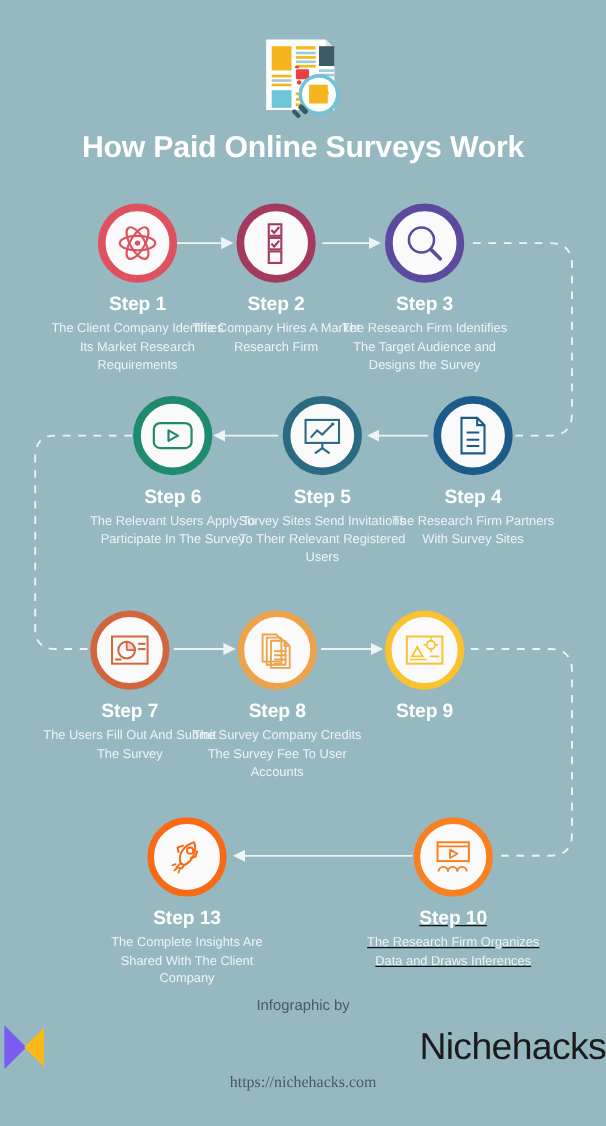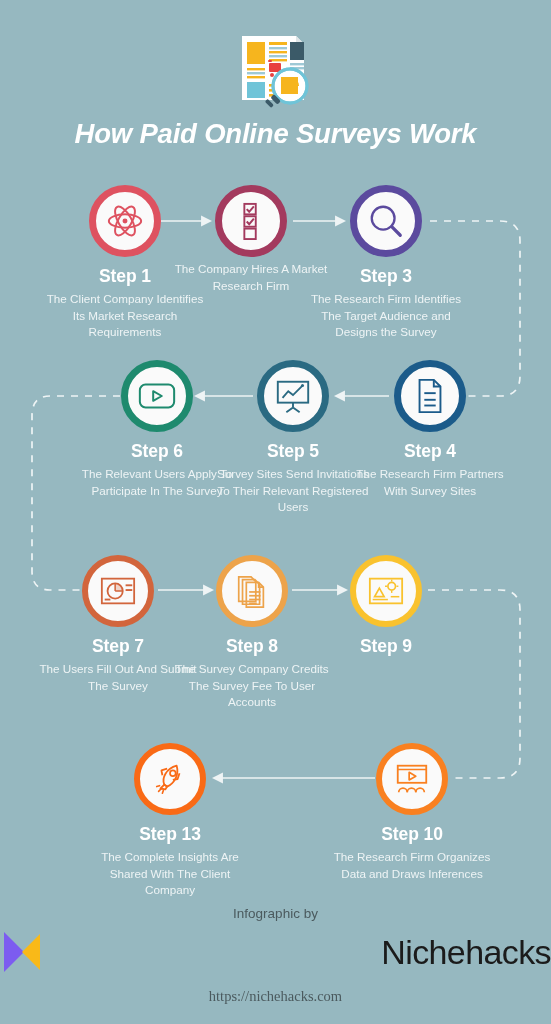--- a/index.html
+++ b/index.html
@@ -12,21 +12,20 @@
   }
   #root { position: relative; width: 551px; height: 1024px; }
 
   
   .header-icon { position: absolute; left: 234px; top: 32px; width: 84px; height: 80px; }
   .page-title {
     position: absolute; left: 0; top: 118px; width: 551px;
     text-align: center;
     font-size: 27.5px; font-weight: bold; color: #ffffff;
     letter-spacing: -0.2px;
-    font-style: italic;
   }
 
   
   .connectors { position: absolute; left: 0; top: 0; width: 551px; height: 1024px; pointer-events: none; }
 
   
   .step { position: absolute; width: 160px; text-align: center; }
   .circle {
     width: 72px; height: 72px; border-radius: 50%;
     margin: 0 auto;
@@ -46,21 +45,21 @@
     margin-top: 4px;
     font-size: 11.7px; line-height: 1.43; color: #eef4f5;
     font-weight: 400;
   }
 
   
   .footer { position: absolute; left: 0; top: 906px; width: 551px; text-align: center; }
   .infographic-by { font-size: 13.5px; color: #4b5a5e; letter-spacing: 0px; }
   .brand-row { margin-top: 7px; display: flex; align-items: center; justify-content: space-between; gap: 10px; }
   .brand-name { font-size: 34px; color: #1b1b1b; letter-spacing: -0.6px; font-weight: 400; }
-  .brand-url { margin-top: 12px; font-size: 14.5px; color: #4b5a5e; font-family: "Liberation Serif", serif; }
+  .brand-url { margin-top: 0; font-size: 14.5px; color: #4b5a5e; font-family: "Liberation Serif", serif; }
 </style>
 </head>
 <body>
 
 <div id="root">
 
   <div class="header-icon">
     <svg viewBox="0 0 84 80" width="84" height="80">
 
       <path d="M8 4 h54 l8 8 v56 h-62 z" fill="#ffffff"></path>
@@ -150,20 +149,21 @@
       <svg width="34" height="38" viewBox="0 0 30 40">
         <g fill="none" stroke="#a33a5e" stroke-width="2">
           <rect x="8" y="2" width="12" height="11"></rect>
           <rect x="8" y="15" width="12" height="11"></rect>
           <rect x="8" y="28" width="12" height="11"></rect>
           <path d="M10.5 7.5 l2.6 2.8 L18 4.6" stroke-width="2.1"></path>
           <path d="M10.5 20.5 l2.6 2.8 L18 17.6" stroke-width="2.1"></path>
         </g>
       </svg>
     </div>
+    <div class="step-title">Step 2</div>
     <div class="step-desc">The Company Hires A Market Research Firm</div>
   </div>
 
   <div class="step" style="left:306px; top:185px;">
     <div class="circle ring7" style="border-color:#5b4a9e;">
       <svg width="38" height="38" viewBox="0 0 40 40">
         <g fill="none" stroke="#5b4a9e" stroke-width="2.4">
           <circle cx="17" cy="17" r="12"></circle>
           <line x1="26" y1="26" x2="35" y2="35" stroke-width="3.4" stroke-linecap="round"></line>
         </g>
@@ -265,21 +265,21 @@
           <line x1="31" y1="11" x2="33" y2="11"></line>
         </g>
         <path d="M8 22 L13 13 L18 22 z" fill="none" stroke="#f9c22e" stroke-width="1.8"></path>
         <line x1="6" y1="25" x2="22" y2="25" stroke="#f9c22e" stroke-width="1.6"></line>
         <line x1="25" y1="22" x2="34" y2="22" stroke="#f9c22e" stroke-width="1.6"></line>
       </svg>
     </div>
     <div class="step-title">Step 9</div>
   </div>
 
-  <div class="step" style="left:332px; top:743px;">
+  <div class="step" style="left:332px; top:743px;text-decoration:underline;">
     <div class="circle ring6" style="border-color:#f98020;">
       <svg width="38" height="34" viewBox="0 0 40 34">
         <rect x="5" y="3" width="30" height="18" fill="none" stroke="#f98020" stroke-width="1.9"></rect>
         <line x1="5" y1="7" x2="35" y2="7" stroke="#f98020" stroke-width="1.6"></line>
         <path d="M17 10 L24 14 L17 18 z" fill="none" stroke="#f98020" stroke-width="1.8" stroke-linejoin="round"></path>
         <g fill="none" stroke="#f98020" stroke-width="1.8">
           <path d="M6 31 a4.5 4.5 0 0 1 9 0"></path>
           <path d="M15 31 a4.5 4.5 0 0 1 9 0"></path>
           <path d="M24 31 a4.5 4.5 0 0 1 9 0"></path>
         </g>

